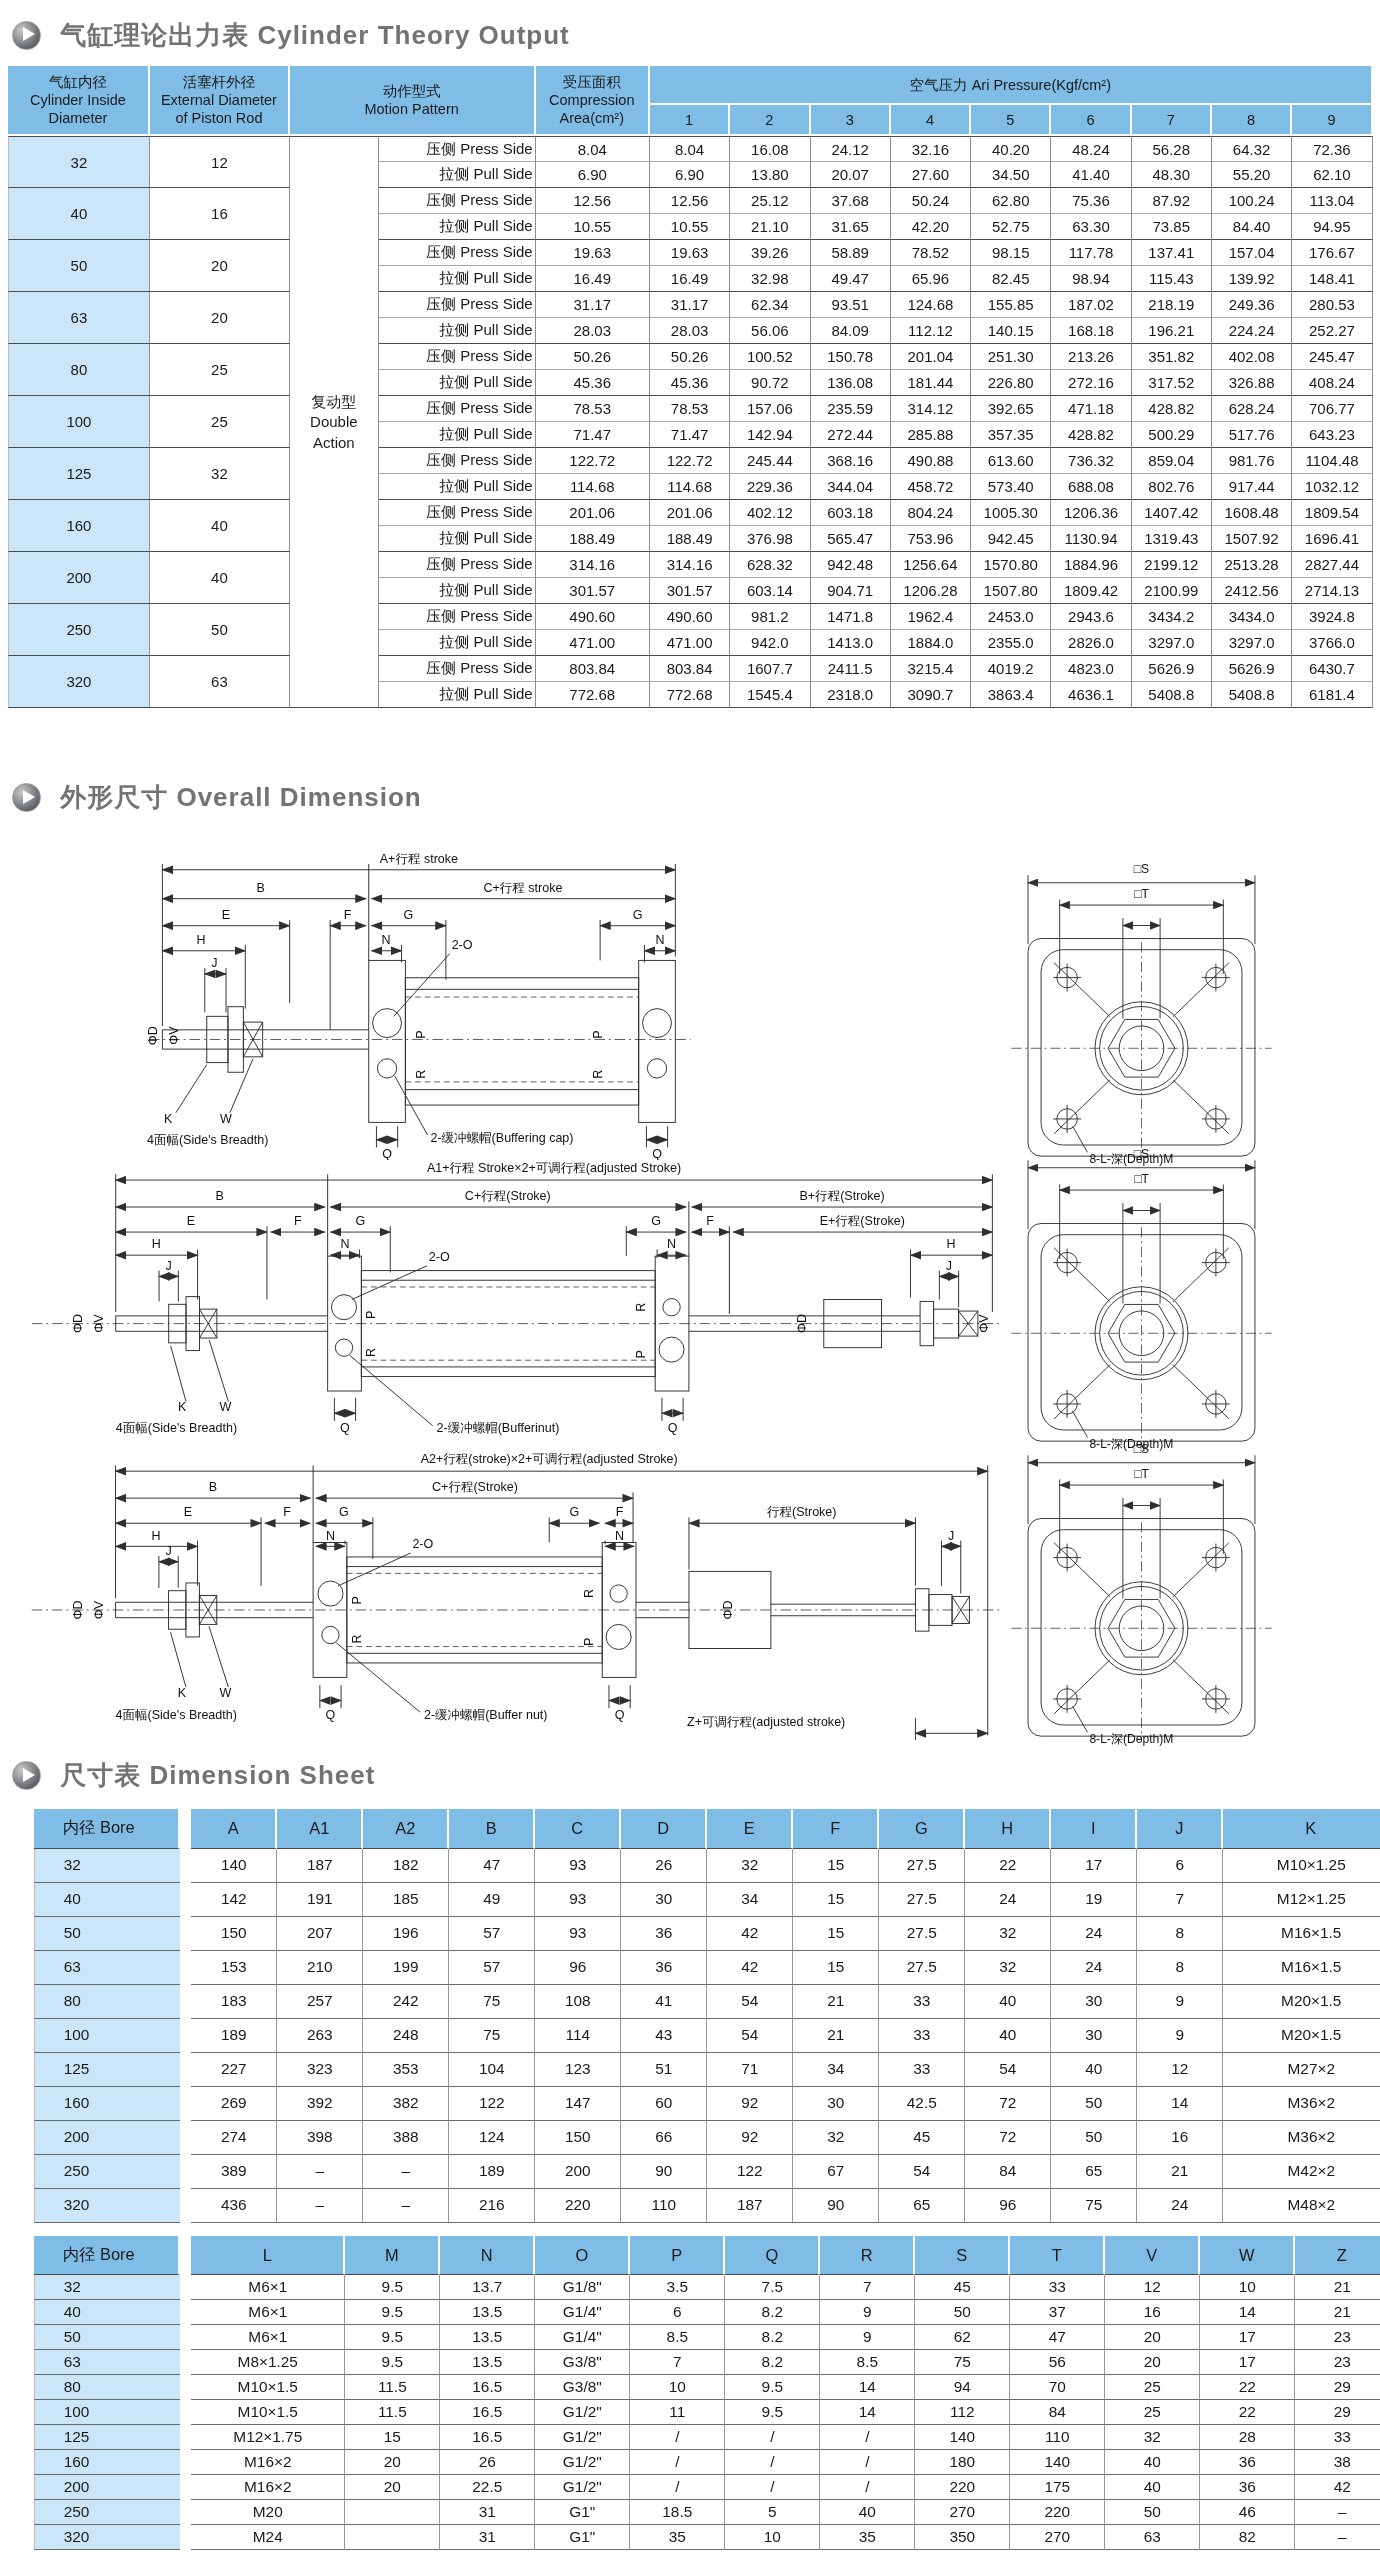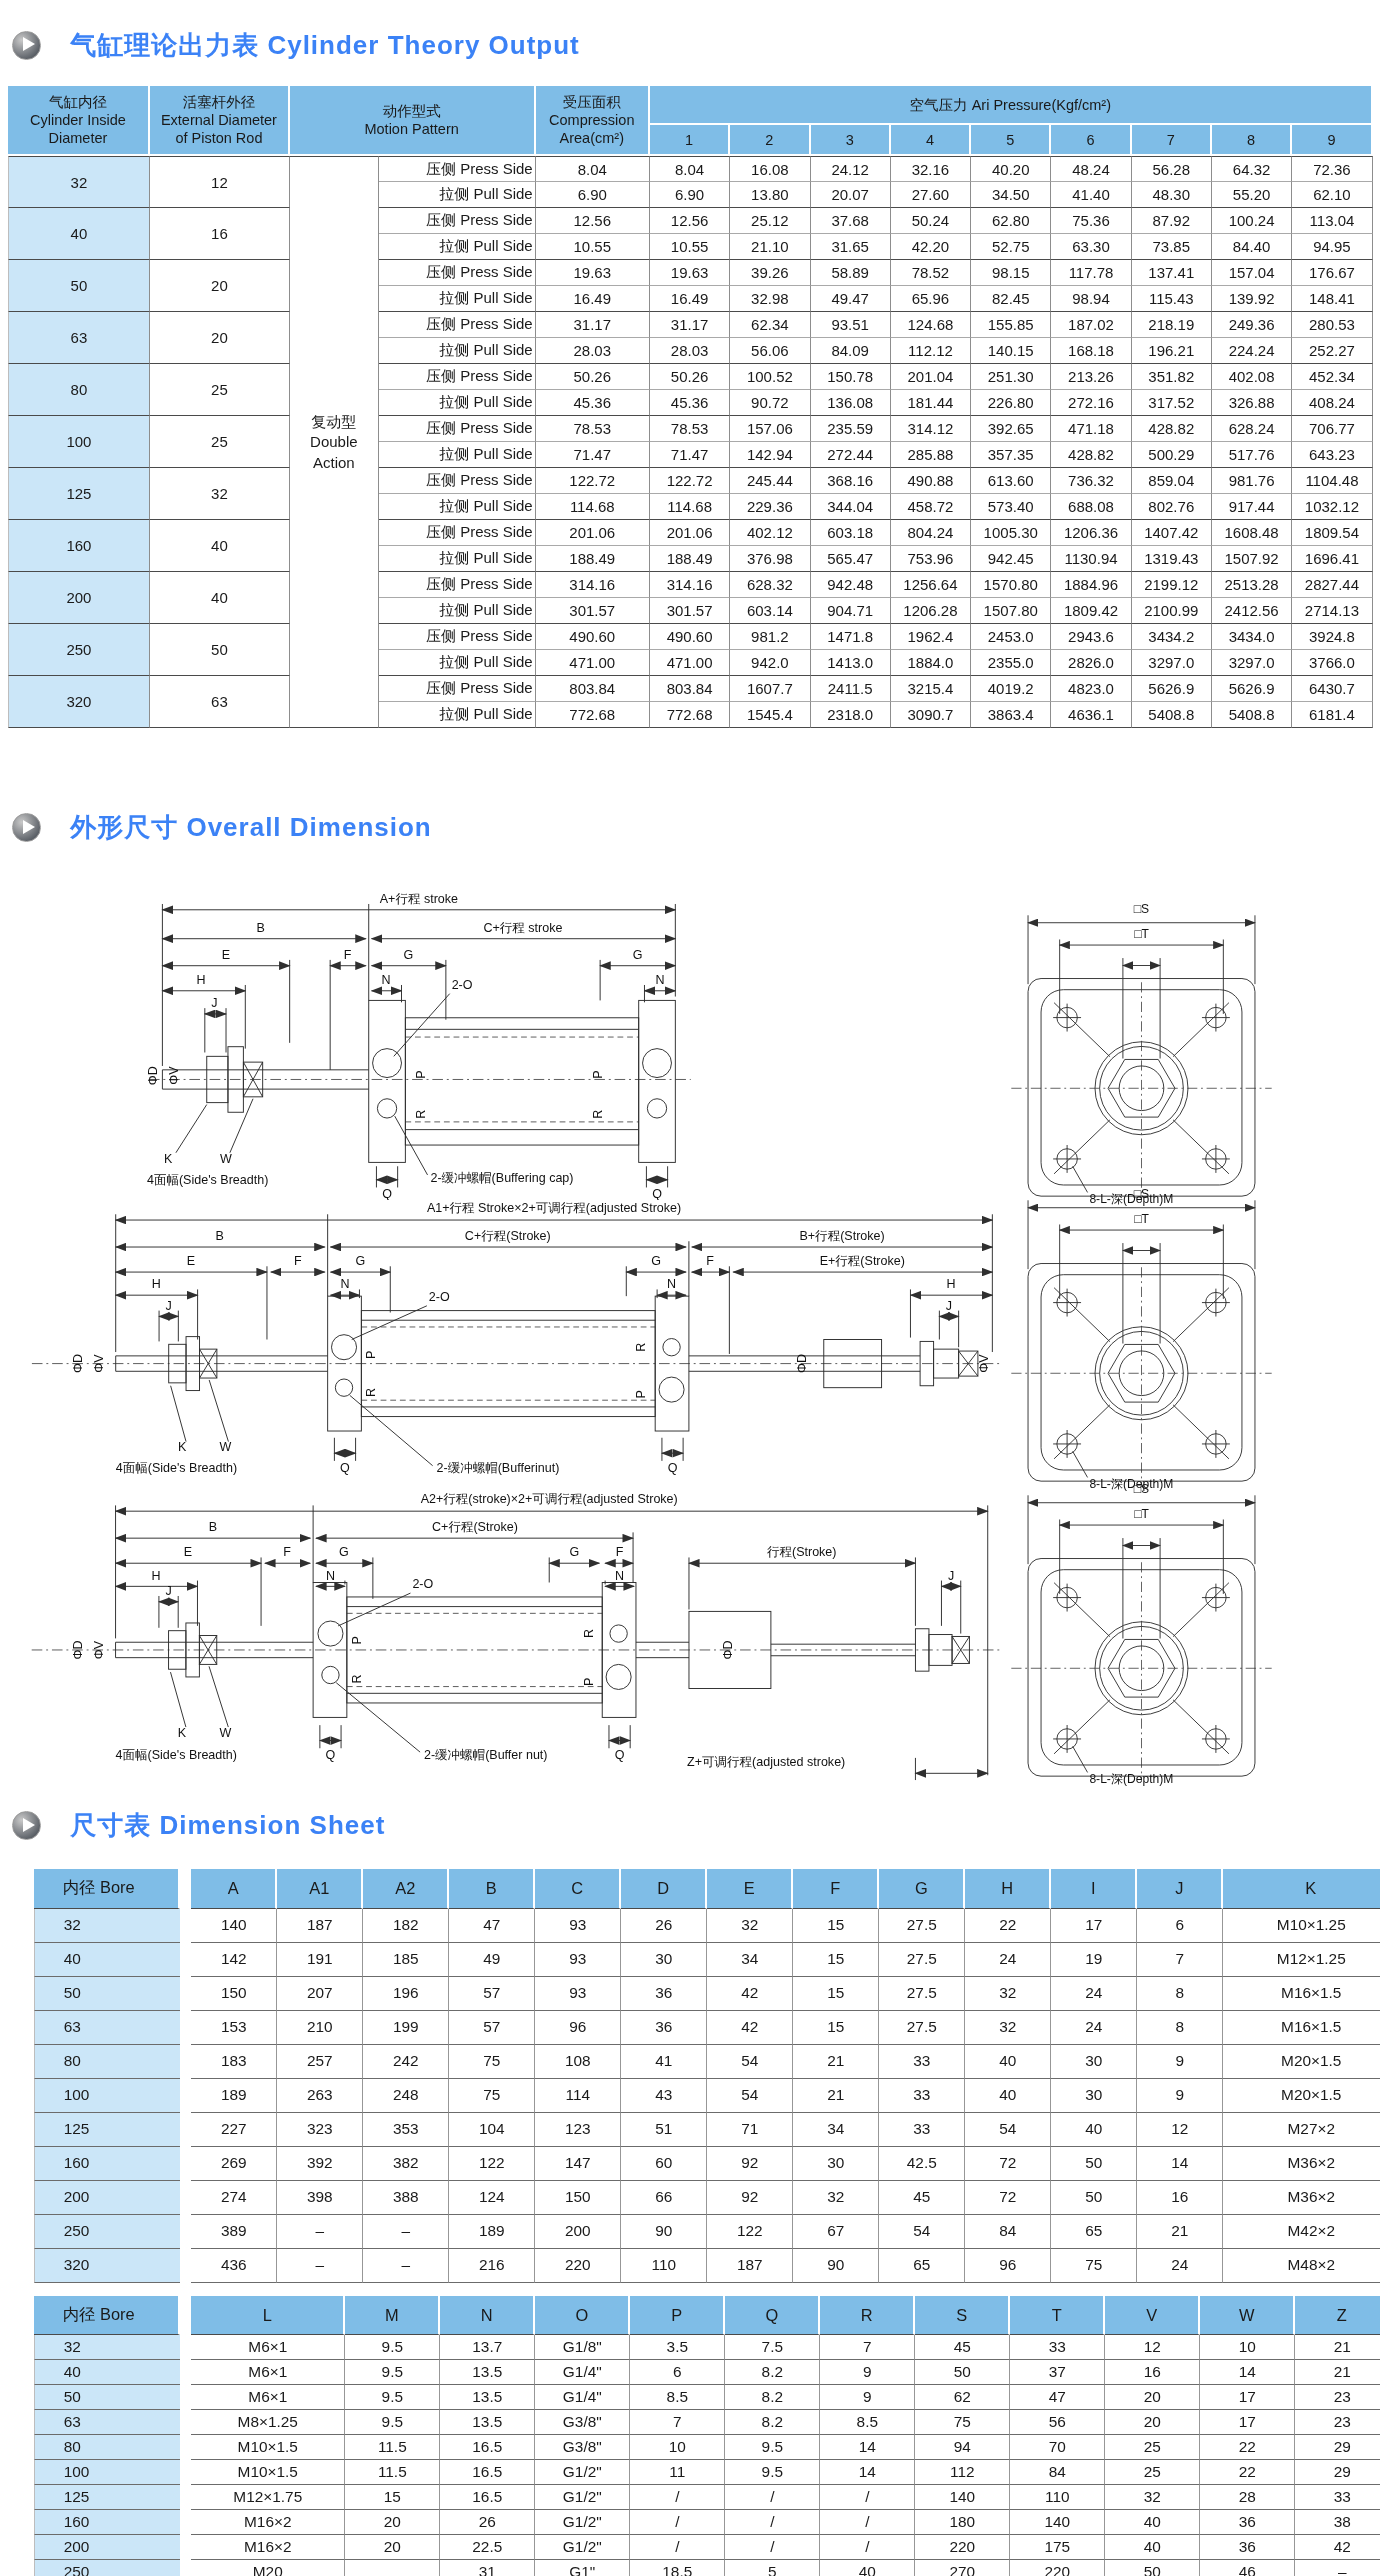--- a/index.html
+++ b/index.html
@@ -7,21 +7,21 @@
   body { width:1380px; height:2576px; overflow:hidden;
          font-family:"Liberation Sans", sans-serif; color:#1a1a1a; }
 
   
   .sec-head { display:flex; align-items:center; gap:11.6px; padding:9.6px 0 3.9px 11.6px; }
   .bullet { width:29px; height:29px; border-radius:50%; flex:none; position:relative;
             background: radial-gradient(circle at 32% 30%, #c9c9c9, #5a5f66 75%);
             border:1.9px solid #9a9a9a; }
   .bullet .tri { position:absolute; left:10.6px; top:5.8px; width:0; height:0;
             border-left:12.5px solid #fff; border-top:7.7px solid transparent; border-bottom:7.7px solid transparent; }
-  .sec-title { margin:18px; font-size:26px; font-weight:bold; color:#3b82f6; letter-spacing:1px; }
+  .sec-title { margin:8px; font-size:26px; font-weight:bold; color:#737373; letter-spacing:1px; }
 
   
   table.theory { border-collapse:separate; border-spacing:0; table-layout:fixed;
                  width:1365px; margin:1.9px 7.7px 0 7.7px; font-size:15px; }
   table.theory th { background:#7fbde7; font-weight:normal; padding:1px 0; font-size:14.5px;
                     border-right:2.9px solid #fff; border-bottom:2.9px solid #fff;
                     vertical-align:middle; line-height:1.25; }
   table.theory thead tr:first-child th { height:39px; }
   table.theory thead tr:last-child th { height:31px; }
   table.theory td { height:26px; padding:0 1.9px; background:#fff; text-align:center;
@@ -245,21 +245,21 @@
         <td class="side">压侧 Press Side</td>
         <td>50.26</td>
         <td>50.26</td>
         <td>100.52</td>
         <td>150.78</td>
         <td>201.04</td>
         <td>251.30</td>
         <td>213.26</td>
         <td>351.82</td>
         <td>402.08</td>
-        <td>452.34</td>
+        <td>245.47</td>
       </tr>
       <tr class="pull-row">
         <td class="side">拉侧 Pull Side</td>
         <td>45.36</td>
         <td>45.36</td>
         <td>90.72</td>
         <td>136.08</td>
         <td>181.44</td>
         <td>226.80</td>
         <td>272.16</td>

